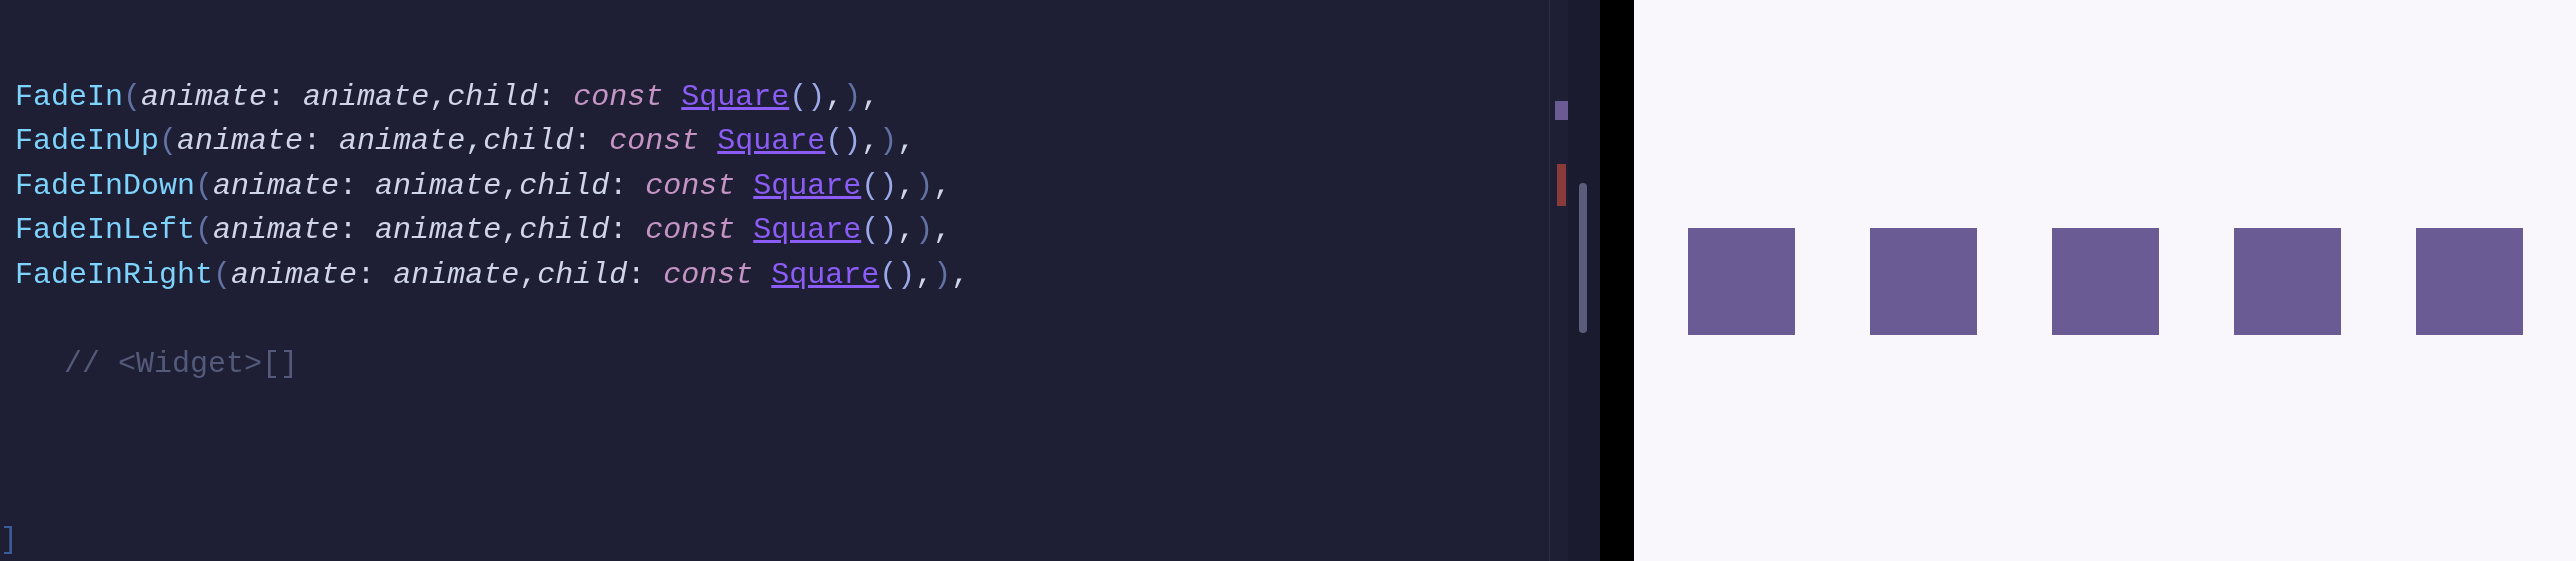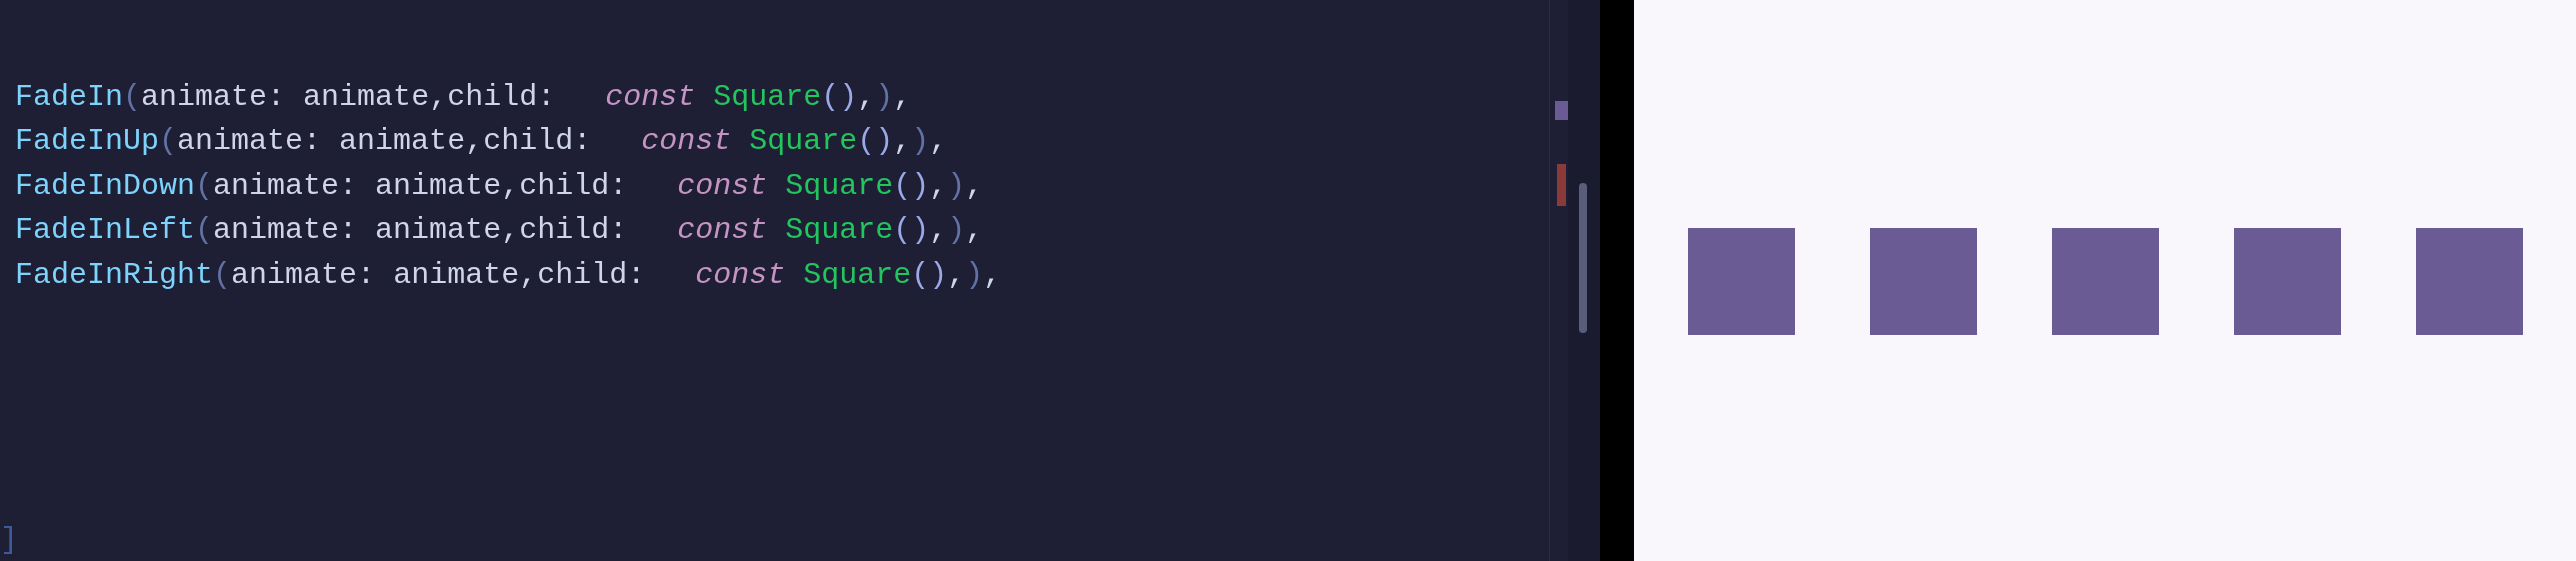--- a/index.html
+++ b/index.html
@@ -37,34 +37,35 @@
     .tk-paren {
       color: #6272a4;
     }
     
     .tk-paren-alt {
       color: #9ca9e8;
     }
     
     .tk-param {
       color: #d0d5e8;
+      font-style: italic;
     }
     
     .tk-colon {
       color: #d0d5e8;
     }
     
     .tk-keyword {
       color: #c594c5;
       font-style: italic;
-      margin-left: 32px;
     }
     
     .tk-type {
-      color: #22c55e;
+      color: #8b5cf6;
+      text-decoration: underline;
     }
     
     .tk-comma {
       color: #d0d5e8;
     }
     
     .tk-comment {
       color: #545a7a;
     }
     
@@ -146,20 +147,21 @@
   </style>
 </head>
 <body>
 
 <div class="editor-panel">
   <div class="code-line"><span class="tk-class">FadeIn</span><span class="tk-paren">(</span><span class="tk-param">animate</span><span class="tk-colon">:</span><span> </span><span class="tk-param">animate</span><span class="tk-comma">,</span><span class="tk-param">child</span><span class="tk-colon">:</span><span> </span><span class="tk-keyword">const</span><span> </span><span class="tk-type">Square</span><span class="tk-paren-alt">(</span><span class="tk-paren-alt">)</span><span class="tk-comma">,</span><span class="tk-paren">)</span><span class="tk-comma">,</span></div>
   <div class="code-line"><span class="tk-class">FadeInUp</span><span class="tk-paren">(</span><span class="tk-param">animate</span><span class="tk-colon">:</span><span> </span><span class="tk-param">animate</span><span class="tk-comma">,</span><span class="tk-param">child</span><span class="tk-colon">:</span><span> </span><span class="tk-keyword">const</span><span> </span><span class="tk-type">Square</span><span class="tk-paren-alt">(</span><span class="tk-paren-alt">)</span><span class="tk-comma">,</span><span class="tk-paren">)</span><span class="tk-comma">,</span></div>
   <div class="code-line"><span class="tk-class">FadeInDown</span><span class="tk-paren">(</span><span class="tk-param">animate</span><span class="tk-colon">:</span><span> </span><span class="tk-param">animate</span><span class="tk-comma">,</span><span class="tk-param">child</span><span class="tk-colon">:</span><span> </span><span class="tk-keyword">const</span><span> </span><span class="tk-type">Square</span><span class="tk-paren-alt">(</span><span class="tk-paren-alt">)</span><span class="tk-comma">,</span><span class="tk-paren">)</span><span class="tk-comma">,</span></div>
   <div class="code-line"><span class="tk-class">FadeInLeft</span><span class="tk-paren">(</span><span class="tk-param">animate</span><span class="tk-colon">:</span><span> </span><span class="tk-param">animate</span><span class="tk-comma">,</span><span class="tk-param">child</span><span class="tk-colon">:</span><span> </span><span class="tk-keyword">const</span><span> </span><span class="tk-type">Square</span><span class="tk-paren-alt">(</span><span class="tk-paren-alt">)</span><span class="tk-comma">,</span><span class="tk-paren">)</span><span class="tk-comma">,</span></div>
   <div class="code-line"><span class="tk-class">FadeInRight</span><span class="tk-paren">(</span><span class="tk-param">animate</span><span class="tk-colon">:</span><span> </span><span class="tk-param">animate</span><span class="tk-comma">,</span><span class="tk-param">child</span><span class="tk-colon">:</span><span> </span><span class="tk-keyword">const</span><span> </span><span class="tk-type">Square</span><span class="tk-paren-alt">(</span><span class="tk-paren-alt">)</span><span class="tk-comma">,</span><span class="tk-paren">)</span><span class="tk-comma">,</span></div>
+  <div class="code-line bottom-comment"><span class="tk-comment">// &lt;Widget&gt;[]</span></div>
   <div class="bracket-left">]</div>
 </div>
 
 <div class="minimap">
   <div class="minimap-marker-purple"></div>
   <div class="minimap-marker-red"></div>
 </div>
 
 <div class="scrollbar-area">
   <div class="scrollbar-thumb"></div>

